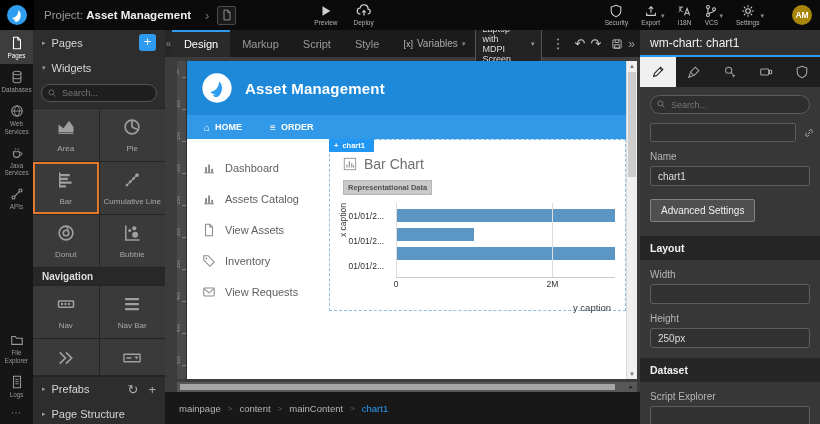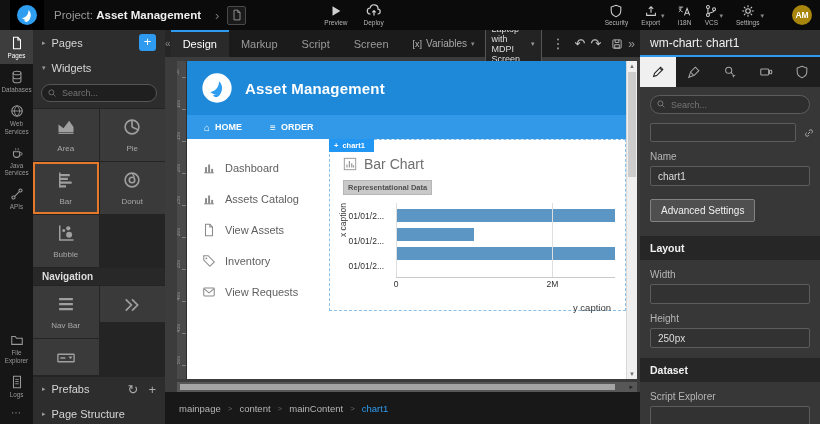--- a/index.html
+++ b/index.html
@@ -2,21 +2,21 @@
 <html><head>
 <meta charset="utf-8">
 <style>
   *{margin:0;padding:0;box-sizing:border-box}
   html,body{width:820px;height:424px;overflow:hidden}
   body{font-family:"Liberation Sans",sans-serif;background:#111;position:relative;font-size:11px;color:#ccc}
   svg{display:block;color:inherit}
   .i10{width:10px;height:10px}.i12{width:12px;height:12px}.i14{width:14px;height:14px}.i16{width:16px;height:16px}.i20{width:20px;height:20px}.i24{width:24px;height:24px}
 
   
-  .topbar{position:absolute;top:0;left:10px;right:0;height:30px;background:#0b0b0b;display:flex;align-items:center;z-index:5}
+  .topbar{position:absolute;top:0;left:0;right:0;height:30px;background:#0b0b0b;display:flex;align-items:center;z-index:5}
   .logo-box{width:34px;height:30px;display:flex;align-items:center;justify-content:center;background:#000}
   .proj{margin-left:10px;font-size:11.5px;color:#9a9a9a;white-space:nowrap}
   .proj b{color:#f0f0f0;font-weight:bold}
   .tb-chev{color:#777;font-size:13px;margin:0 8px 0 14px}
   .page-btn{width:19px;height:19px;border:1px solid #4a4a4a;border-radius:2px;display:flex;align-items:center;justify-content:center;color:#9a9a9a;background:#1a1a1a}
   .branch{margin-left:5px;width:102px;height:20px;background:#1e1e1e;border:1px solid #4d4d4d;border-radius:2px;display:flex;align-items:center;padding:0 6px;gap:2px}
   .branch .bname{color:#fff;font-weight:bold;font-size:10.5px}
   .branch .star{color:#2e9bf0;font-size:10px;margin-top:-4px}
   .branch .caret{margin-left:auto;color:#999;font-size:8px}
   .tb-actions{display:flex;gap:16px;margin-left:78px}
@@ -453,33 +453,45 @@
         <span>Pie</span>
       </div>
     <div class="tile selected">
         <svg class="i20">
           <use href="#s-barsh"></use>
         </svg>
         <span>Bar</span>
       </div>
     <div class="tile">
         <svg class="i20">
+          <use href="#s-cumline"></use>
+        </svg>
+        <span>Cumulative Line</span>
+      </div>
+    <div class="tile">
+        <svg class="i20">
           <use href="#s-donut"></use>
         </svg>
         <span>Donut</span>
       </div>
     <div class="tile">
         <svg class="i20">
           <use href="#s-bubble"></use>
         </svg>
         <span>Bubble</span>
       </div>
   </div>
   <div class="lp-sec">Navigation</div>
   <div class="tile-grid">
+    <div class="tile">
+        <svg class="i20">
+          <use href="#s-nav"></use>
+        </svg>
+        <span>Nav</span>
+      </div>
     <div class="tile">
         <svg class="i20">
           <use href="#s-burger"></use>
         </svg>
         <span>Nav Bar</span>
       </div>
     <div class="tile partial">
         <svg class="i20">
           <use href="#s-crumbs"></use>
         </svg>
@@ -503,21 +515,21 @@
     <span>Page Structure</span>
   </div>
 </aside>
 
 <main class="center">
   <div class="toolbar">
     <div class="collapse-btn">«</div>
     <div class="dtab active">Design</div>
     <div class="dtab">Markup</div>
     <div class="dtab">Script</div>
-    <div class="dtab">Screen</div>
+    <div class="dtab">Style</div>
     <div class="vars">
       <span class="vx">[x]</span>
       <span>Variables</span>
       <span class="caret" style="font-size:7px;color:#888">▾</span>
     </div>
     <div class="devsel">
       <span>Laptop with MDPI Screen</span>
       <span class="caret">▾</span>
     </div>
     <span class="tb-ico">⋮</span>

